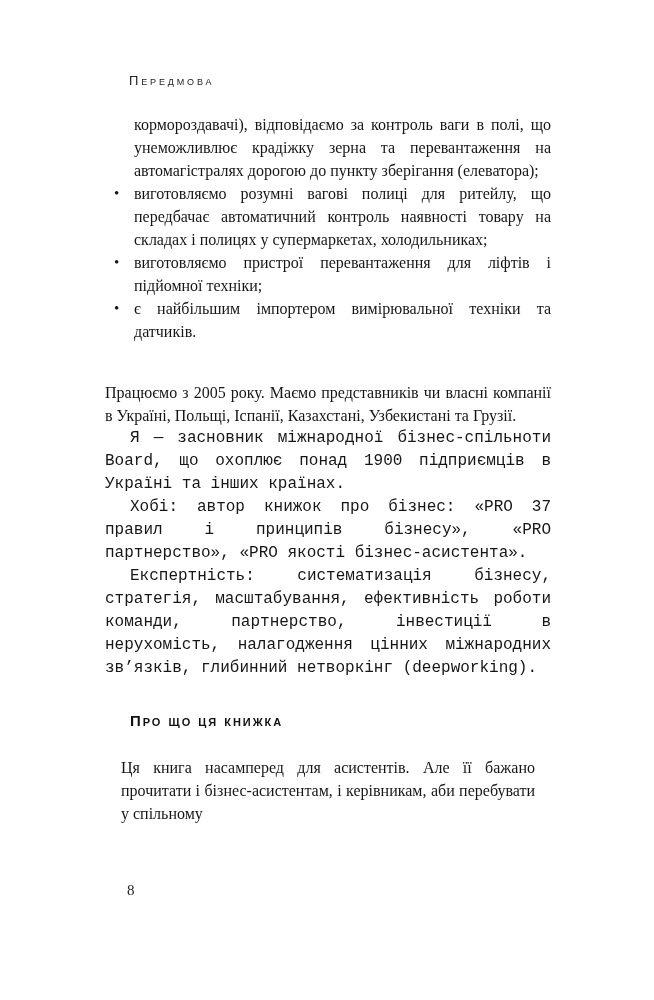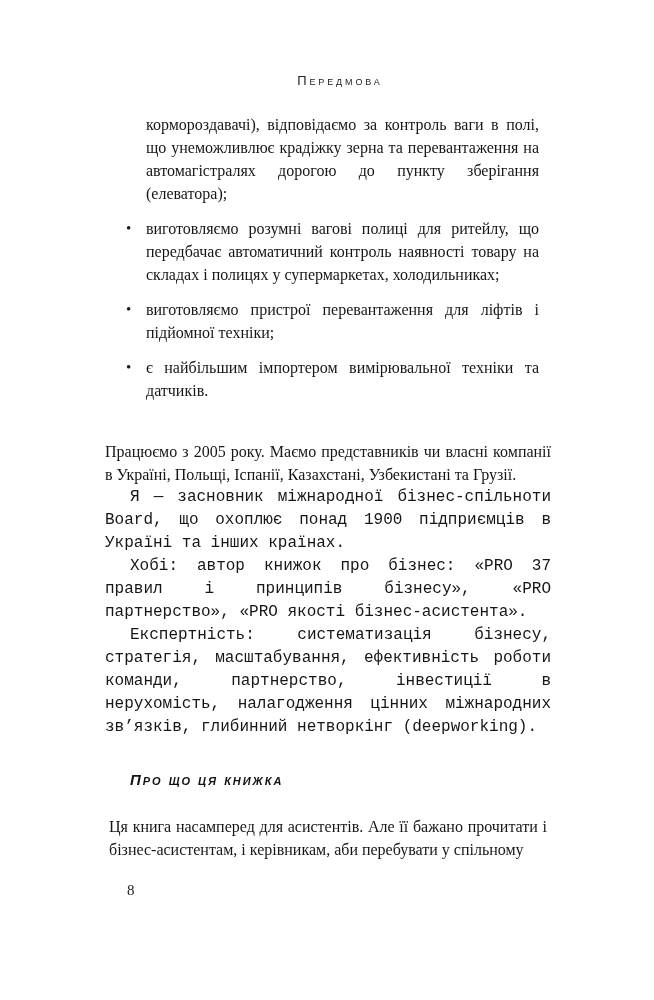--- a/index.html
+++ b/index.html
@@ -22,49 +22,48 @@
     width: 446px;
   }
   .running-header {
     font-family: "Liberation Sans", sans-serif;
     font-variant: small-caps;
     letter-spacing: 0.22em;
     font-size: 13px;
     line-height: 14px;
     color: #222;
     margin: 0 0 25px 24px;
-    text-align: center;
   }
   .body-text {
     font-size: 16px;
     line-height: 23px;
     text-align: justify;
     hyphens: auto;
   }
   .bullet-list { margin: 0; padding: 0; list-style: none; }
-  .list-item { position: relative; padding-left: 29px; margin: 12px; }
+  .list-item { position: relative; padding-left: 29px; margin: 0; }
   .list-marker {
     position: absolute; left: 9px; top: 0;
     font-size: 15px;
   }
   .paragraphs { margin-top: 38px; }
   .para { margin: 0; }
   .para.indent { text-indent: 25px; font-family: Liberation Mono, monospace; }
   .section-heading {
     font-family: "Liberation Sans", sans-serif;
     font-weight: bold;
     font-variant: small-caps;
     letter-spacing: 0.13em;
     font-size: 15px;
     line-height: 30px;
     color: #111;
     margin: 26px 0 20px 25px;
   }
-  .section-heading span { display: block; font-style: italic; }
-  .closing { margin: 4px; }
+  .section-heading span { display: block; }
+  .closing { margin: 16px; }
   .page-number {
     position: absolute;
     left: 127px; top: 882px;
     font-size: 15px;
     color: #222;
   }
 </style>
 </head>
 <body>
 

